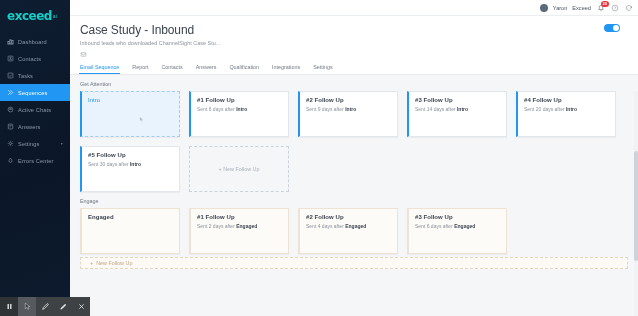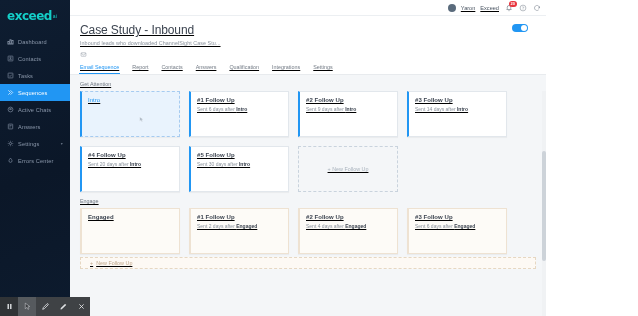--- a/index.html
+++ b/index.html
@@ -2,21 +2,21 @@
 <html><head>
 <meta charset="utf-8">
 <style>
   * { box-sizing: border-box; margin: 0; padding: 0; }
   html, body {
     width: 638px; height: 316px;
     font-family: "Liberation Sans", sans-serif;
     background: #ffffff;
     overflow: hidden;
   }
-  #app { position: relative; width: 546px; height: 316px; display: flex; }
+  #app { position: relative; width: 638px; height: 316px; display: flex; }
 
   
   .sidebar {
     width: 70px; height: 316px;
     background: #0d1b2e;
     background-image: linear-gradient(160deg,#0e1d31 0%,#0b1728 55%,#0d1b2e 100%);
     flex: 0 0 70px;
     position: relative;
     overflow: hidden;
   }
@@ -35,21 +35,21 @@
     color: #8b98ab; font-size: 5.6px; letter-spacing: 0.15px;
     cursor: pointer;
   }
   .nav-item.active { background: #2196f3; color: #ffffff; }
   .nav-ico { width: 7px; height: 7px; flex: 0 0 7px; display:block; }
   .nav-ico svg { width: 7px; height: 7px; display:block; }
   .nav-label { white-space: nowrap; }
   .nav-caret { position: absolute; right: 7px; font-size: 4px; opacity: .7; }
 
   
-  .main { flex: 1 1 auto; height: 316px; background: #ffffff; position: relative; display:flex; flex-direction:column;text-decoration:underline; }
+  .main { flex: 1 1 auto; height: 316px; background: #ffffff; position: relative; display:flex; flex-direction:column; }
 
   .topbar {
     height: 16px; flex: 0 0 16px; background: #ffffff;
     border-bottom: 1px solid #eceff2;
     display: flex; align-items: center; justify-content: flex-end;
     padding-right: 5px; gap: 5px;
   }
   .avatar {
     width: 8px; height: 8px; border-radius: 50%;
     background: #5a6b7c; flex: 0 0 8px;

